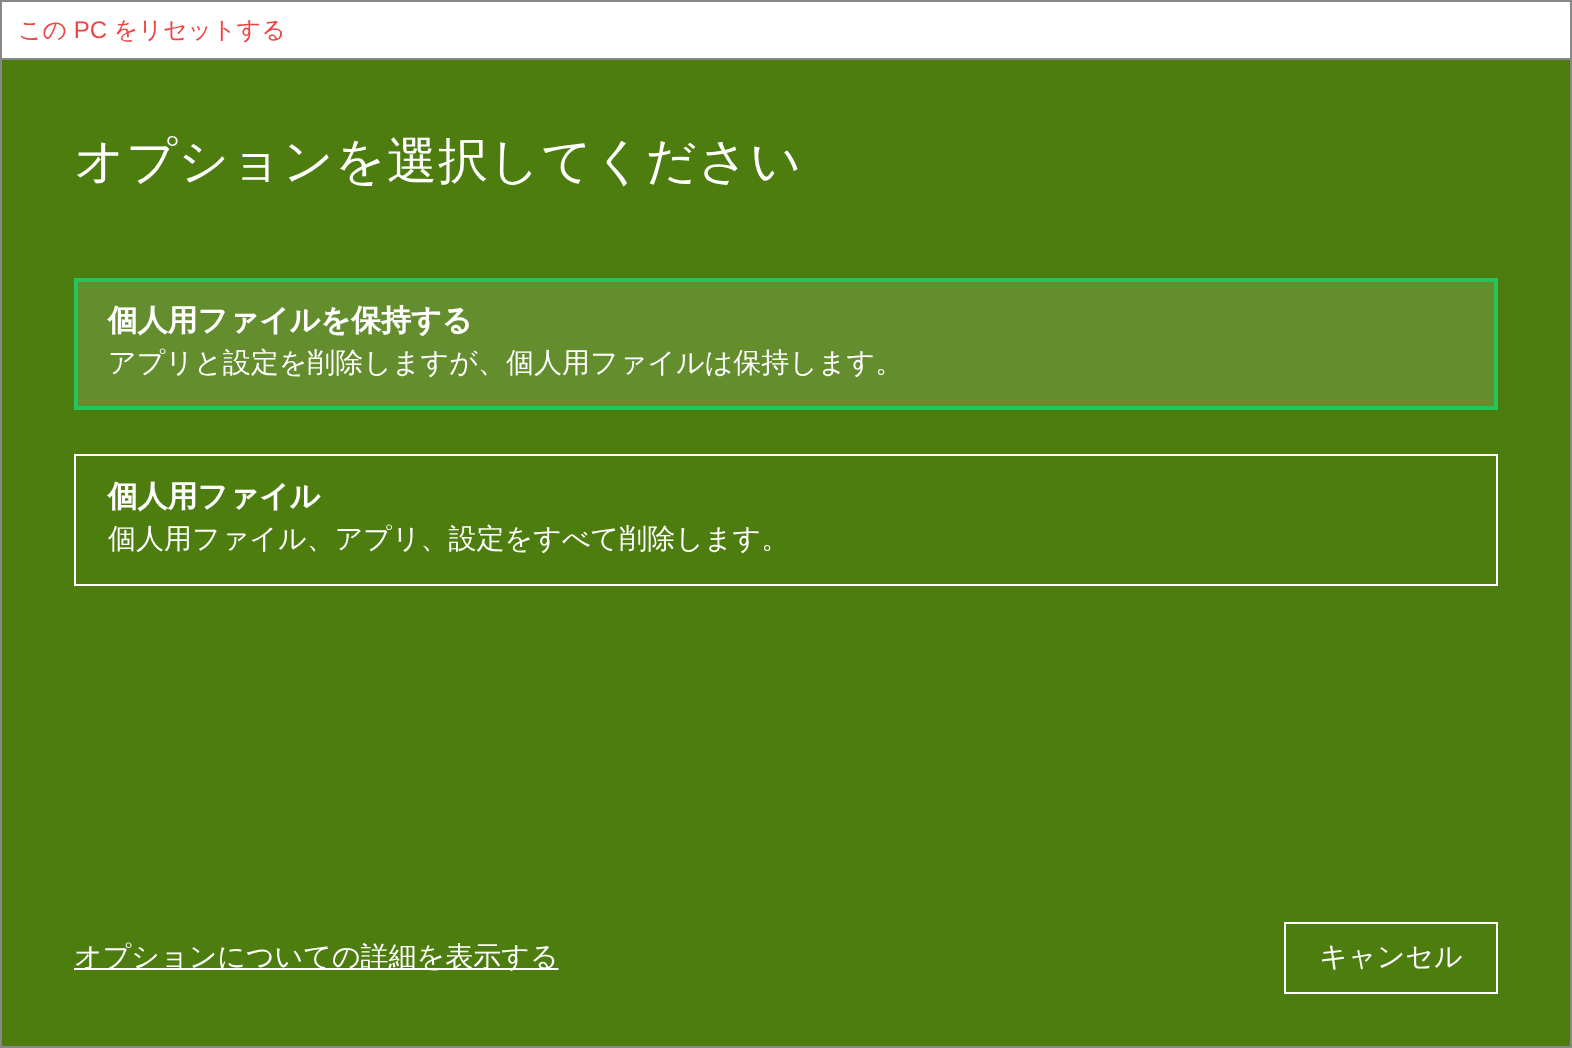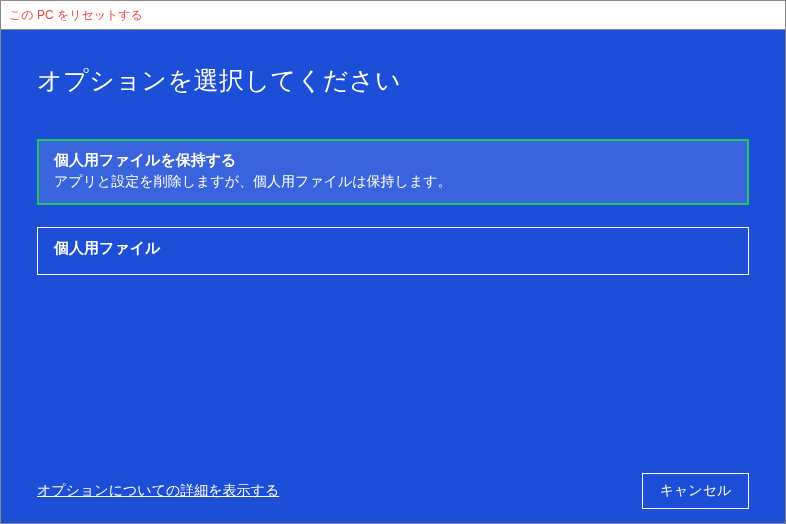--- a/index.html
+++ b/index.html
@@ -23,21 +23,21 @@
       border-bottom: 1px solid #888;
       display: flex;
       align-items: center;
       padding-left: 8px;
       font-size: 12px;
       color: #ef4444;
     }
 
     .content-area {
       height: calc(524px - 31px);
-      background: #1d4ed8;
+      background: #4d7c0f;
       padding: 34px 36px 28px 36px;
       display: flex;
       flex-direction: column;
       position: relative;
     }
 
     .page-heading {
       color: #ffffff;
       font-size: 25px;
       font-weight: 400;
@@ -68,21 +68,21 @@
     .option-desc {
       color: #ffffff;
       font-size: 14px;
       font-weight: 400;
     }
 
     .bottom-row {
       position: absolute;
       left: 36px;
       right: 36px;
-      bottom: 14px;
+      bottom: 26px;
       display: flex;
       justify-content: space-between;
       align-items: center;
     }
 
     .more-link {
       color: #ffffff;
       font-size: 14px;
       text-decoration: underline;
       cursor: pointer;
@@ -111,20 +111,21 @@
 
   <h1 class="page-heading">オプションを選択してください</h1>
 
   <div class="option-box highlighted">
     <div class="option-title">個人用ファイルを保持する</div>
     <div class="option-desc">アプリと設定を削除しますが、個人用ファイルは保持します。</div>
   </div>
 
   <div class="option-box">
     <div class="option-title">個人用ファイル</div>
+    <div class="option-desc">個人用ファイル、アプリ、設定をすべて削除します。</div>
   </div>
 
   <div class="bottom-row">
     <a class="more-link">オプションについての詳細を表示する</a>
     <button class="cancel-button">キャンセル</button>
   </div>
 
 </div>
 
 </body></html>

